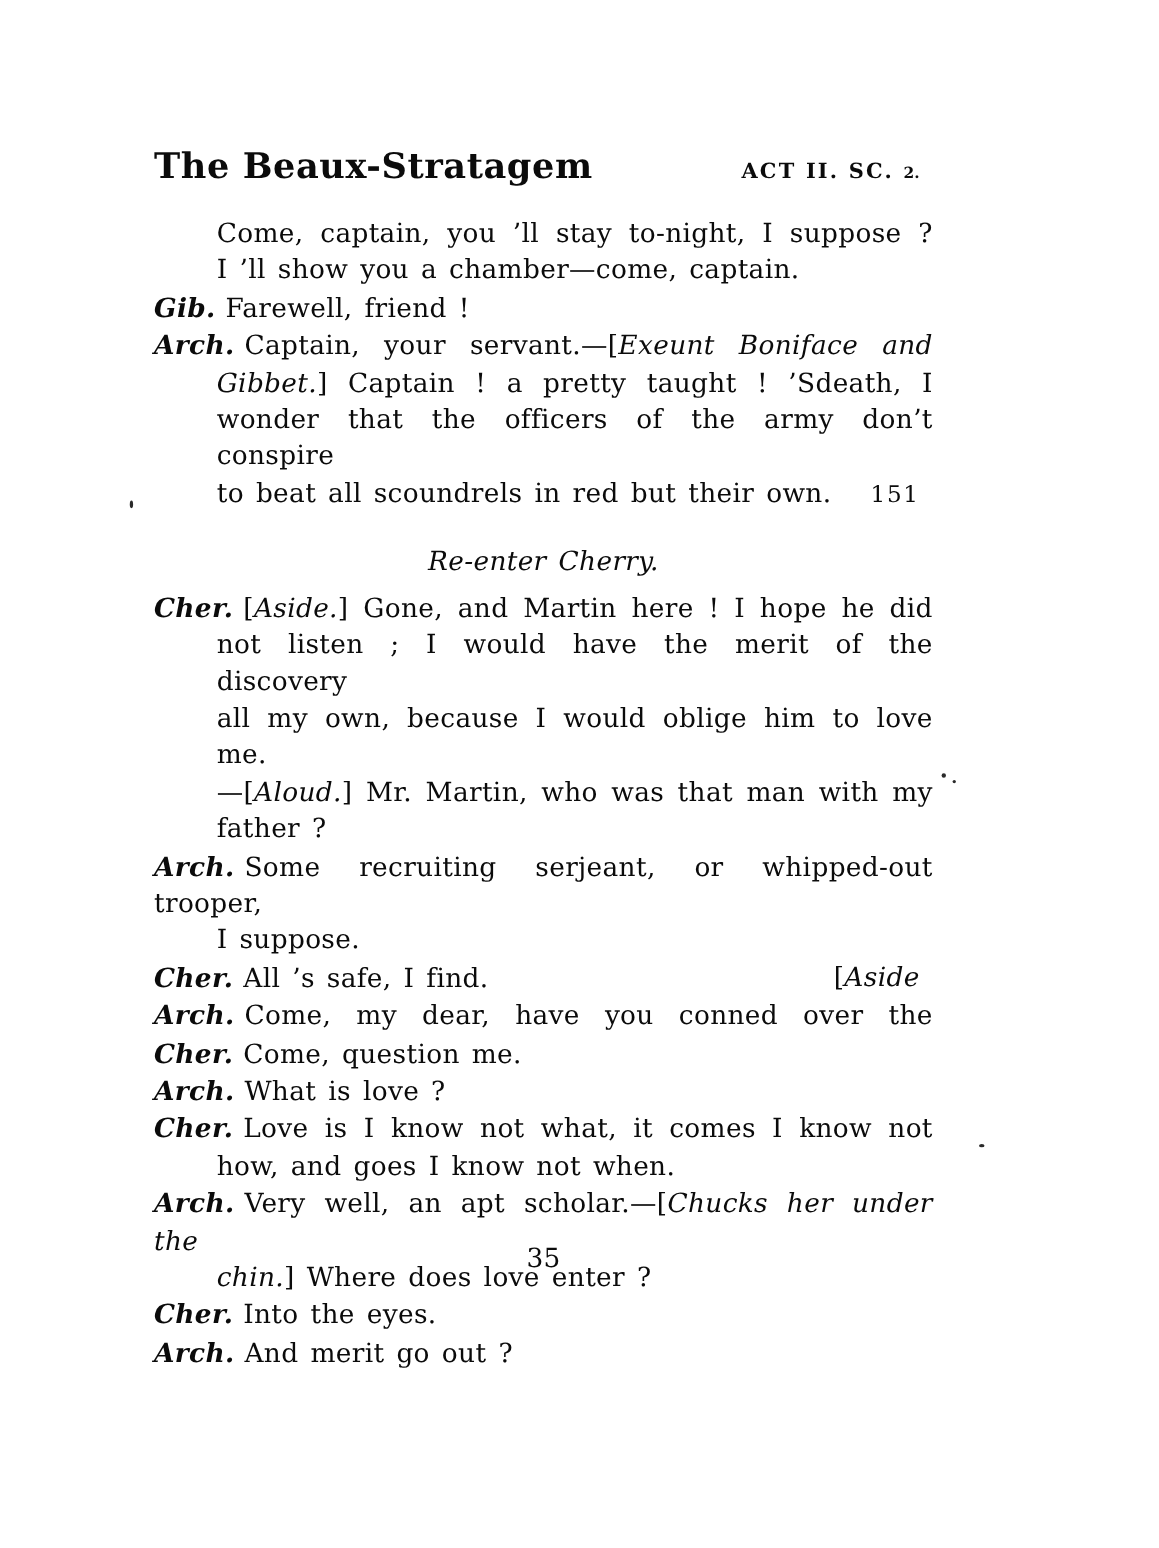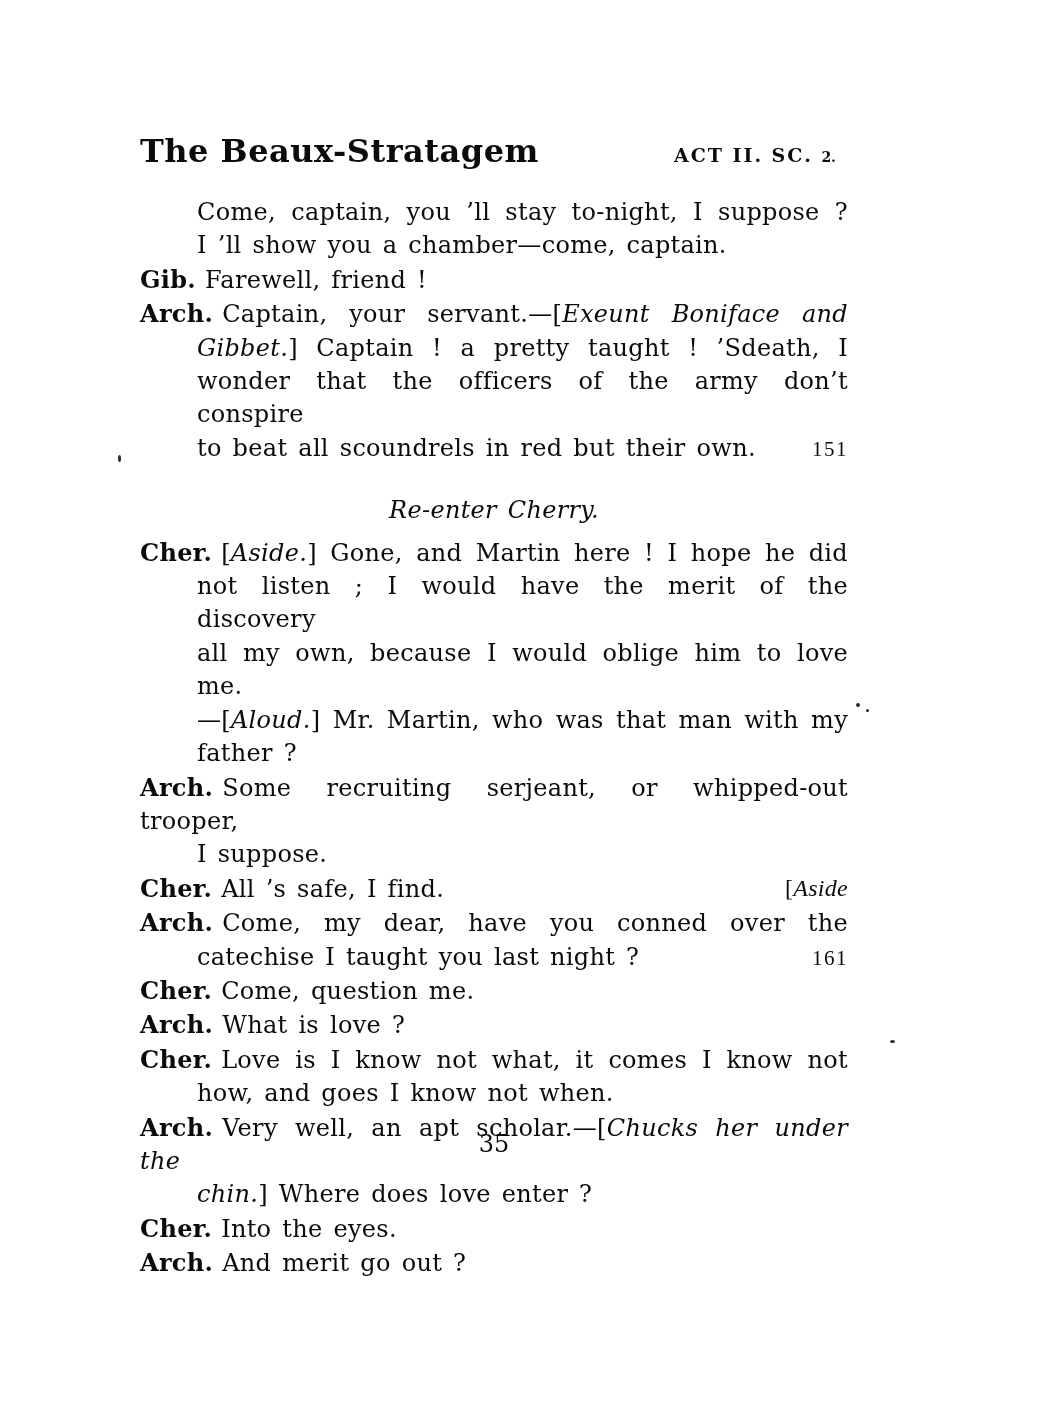--- a/index.html
+++ b/index.html
@@ -68,27 +68,26 @@
   }
   .line.indent { padding-left: 57px; }
   .line.heading {
     text-align: center;
     margin-top: 29px;
     margin-bottom: 8px;
     white-space: nowrap;
   }
   .seg-r { font-style: normal; }
   .seg-i { font-style: italic; }
-  .seg-bi { font-weight: bold; margin-right: 9px; }
+  .seg-bi { font-style: italic; font-weight: bold; margin-right: 9px; }
   .right-label {
     position: absolute;
-    right: 0;
+    right: 12px;
     top: 0;
     line-height: 33.4px;
-    font-family: Liberation Serif, serif;
   }
   .seg-num { font-size: 21px; letter-spacing: 1.5px; }
   
   #page-number {
     position: absolute;
     left: 140px;
     top: 1130px;
     width: 708px;
     text-align: center;
     font-size: 24px;
@@ -125,21 +124,20 @@
       <div class="line heading"><span class="seg-i">Re-enter Cherry.</span></div>
       <div class="line justify"><span class="seg-bi">Cher.</span><span class="seg-r">[</span><span class="seg-i">Aside.</span><span class="seg-r">] Gone, and Martin here ! I hope he did</span></div>
       <div class="line indent justify"><span class="seg-r">not listen ; I would have the merit of the discovery</span></div>
       <div class="line indent justify"><span class="seg-r">all my own, because I would oblige him to love me.</span></div>
       <div class="line indent justify"><span class="seg-r">—[</span><span class="seg-i">Aloud.</span><span class="seg-r">] Mr. Martin, who was that man with my</span></div>
       <div class="line indent"><span class="seg-r">father ?</span></div>
       <div class="line justify"><span class="seg-bi">Arch.</span><span class="seg-r">Some recruiting serjeant, or whipped-out trooper,</span></div>
       <div class="line indent"><span class="seg-r">I suppose.</span></div>
       <div class="line"><span class="seg-bi">Cher.</span><span class="seg-r">All ’s safe, I find.</span><span class="right-label"><span class="seg-r">[</span><span class="seg-i">Aside</span></span></div>
       <div class="line justify"><span class="seg-bi">Arch.</span><span class="seg-r">Come, my dear, have you conned over the</span></div>
-      <div class="line indent"><span class="seg-r">catechise I taught you last night ?</span><span class="right-label"><span class="seg-r seg-num">161</span></span></div>
       <div class="line"><span class="seg-bi">Cher.</span><span class="seg-r">Come, question me.</span></div>
       <div class="line"><span class="seg-bi">Arch.</span><span class="seg-r">What is love ?</span></div>
       <div class="line justify"><span class="seg-bi">Cher.</span><span class="seg-r">Love is I know not what, it comes I know not</span></div>
       <div class="line indent"><span class="seg-r">how, and goes I know not when.</span></div>
       <div class="line justify"><span class="seg-bi">Arch.</span><span class="seg-r">Very well, an apt scholar.—[</span><span class="seg-i">Chucks her under the</span></div>
       <div class="line indent"><span class="seg-i">chin.</span><span class="seg-r">] Where does love enter ?</span></div>
       <div class="line"><span class="seg-bi">Cher.</span><span class="seg-r">Into the eyes.</span></div>
       <div class="line"><span class="seg-bi">Arch.</span><span class="seg-r">And merit go out ?</span></div>
     </div>
 

